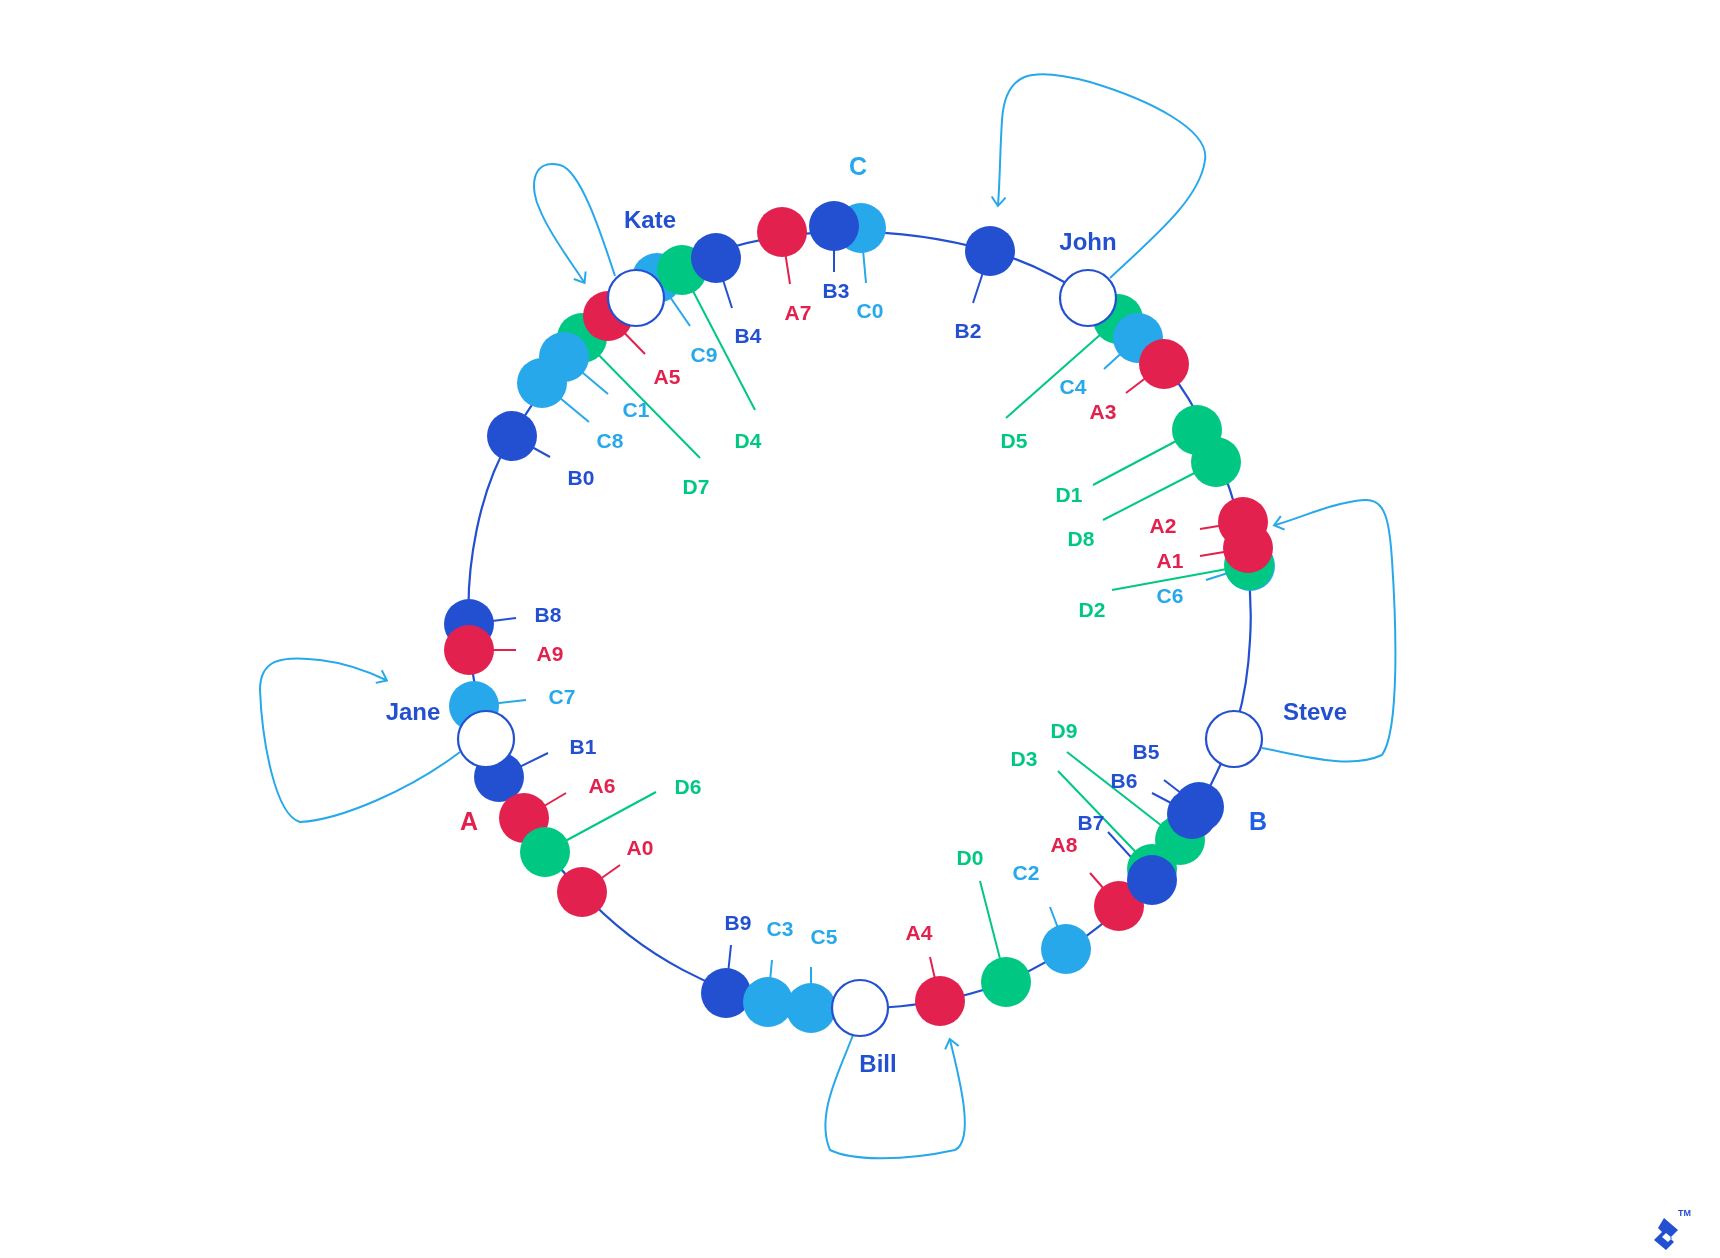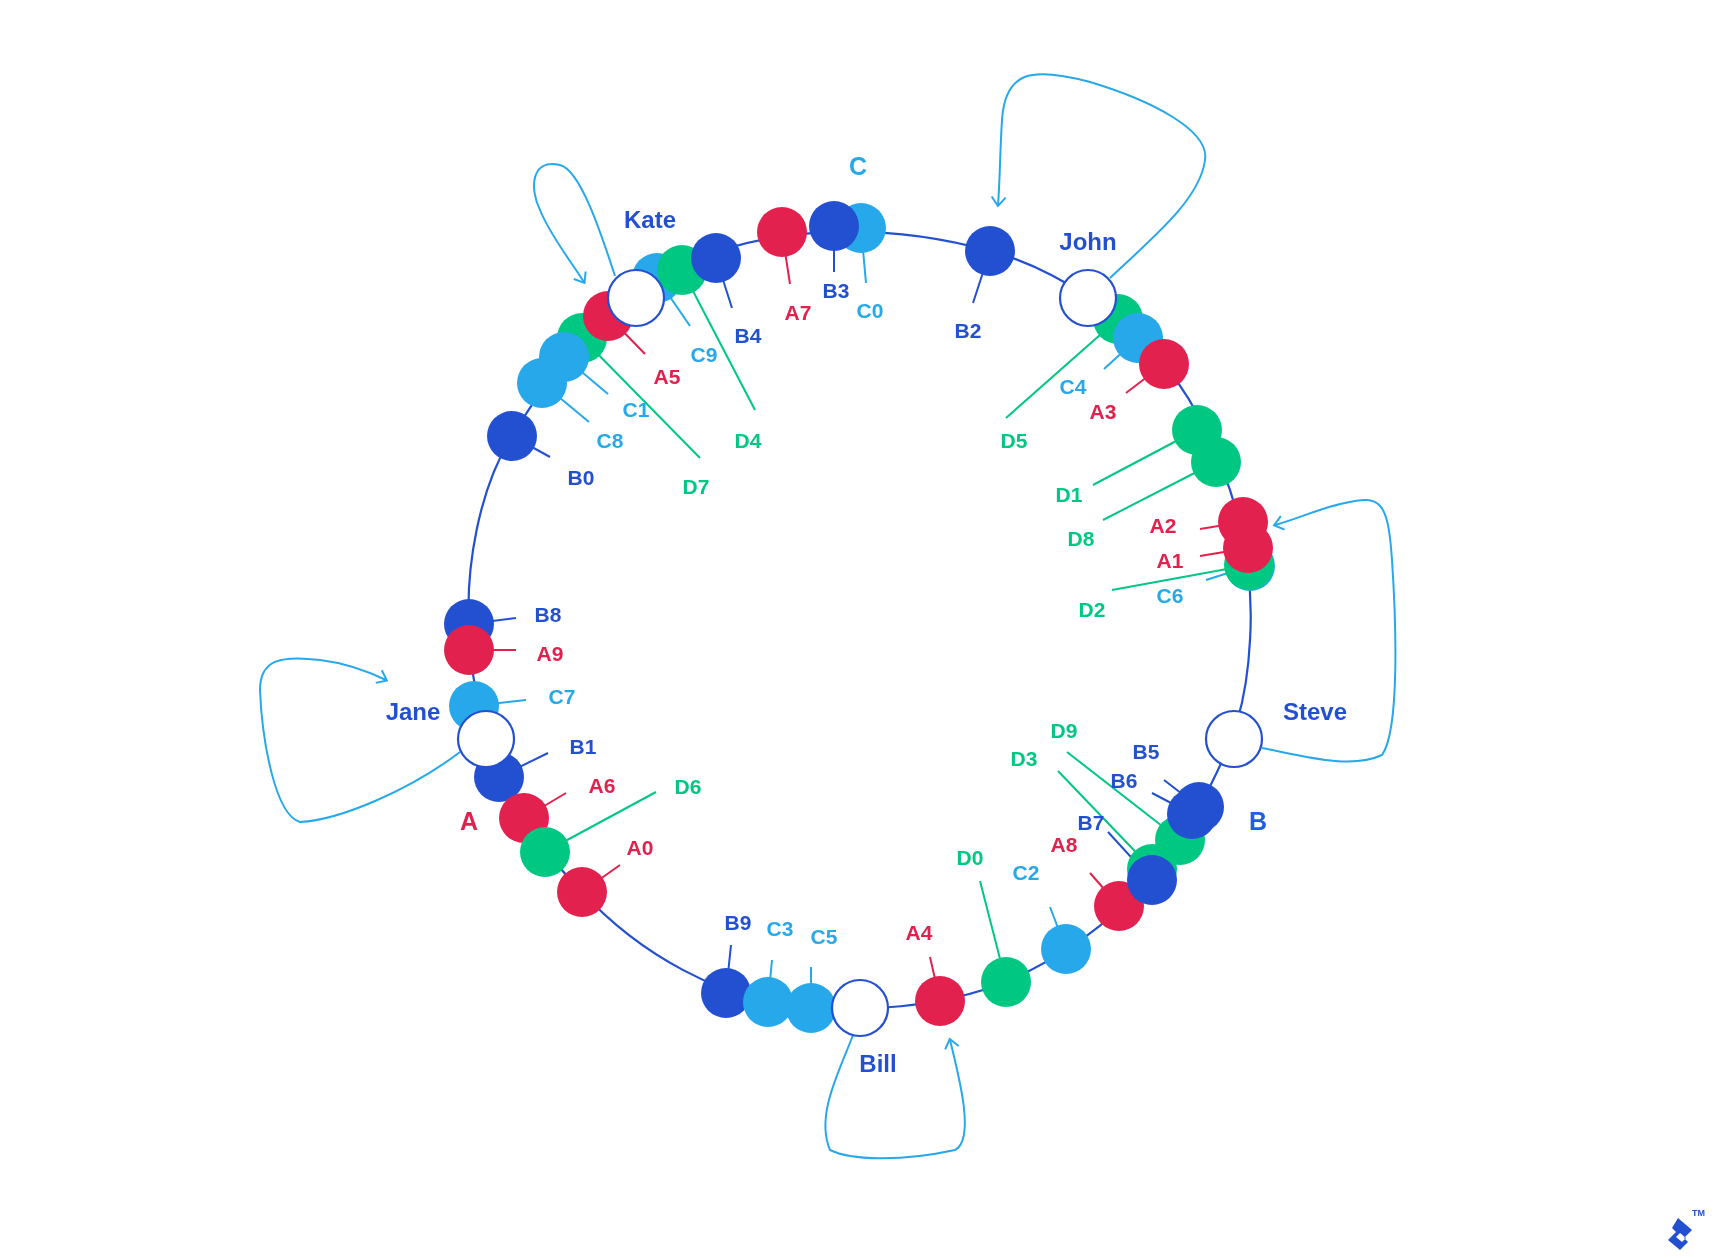--- a/index.html
+++ b/index.html
@@ -2,21 +2,21 @@
 <html><head>
 <meta charset="utf-8">
 <style>
   html, body { margin:0; padding:0; background:#ffffff; }
   body { width:1720px; height:1258px; overflow:hidden; position:relative; font-family:"Liberation Sans", sans-serif; }
   #stage { position:absolute; left:0; top:0; width:1720px; height:1258px; }
   svg text { font-family:"Liberation Sans", sans-serif; font-weight:700; }
   .lbl { font-size:21px; }
   .server-lbl { font-size:24px; }
   .group-lbl { font-size:25px; }
-  #logo { position:absolute; right:14px; bottom:8px; width:48px; height:48px; }
+  #logo { position:absolute; right:28px; bottom:8px; width:48px; height:48px; }
 </style>
 </head>
 <body>
 
 <div id="stage">
   <svg id="diagram-svg" width="1720" height="1258" viewBox="0 0 1720 1258" xmlns="http://www.w3.org/2000/svg">
     <defs>
       <marker id="arrowhead" markerWidth="16" markerHeight="16" refX="9" refY="8" orient="auto" markerUnits="userSpaceOnUse">
         <path d="M1,1 L10,8 L1,15" fill="none" stroke="#27a8eb" stroke-width="2"></path>
       </marker>

